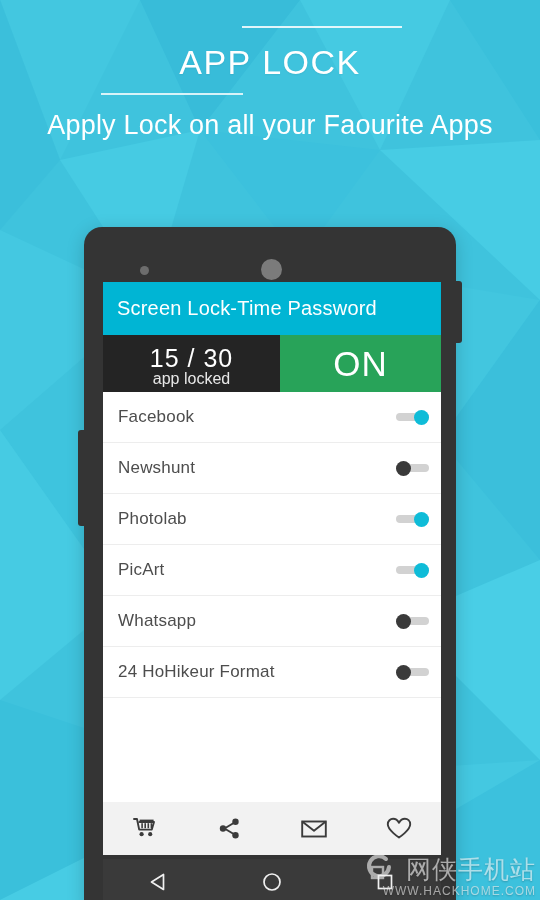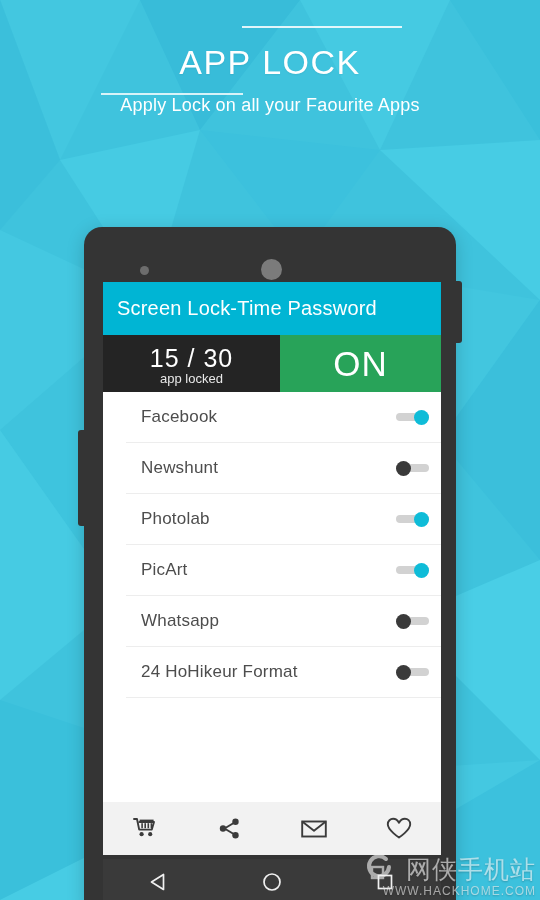--- a/index.html
+++ b/index.html
@@ -44,23 +44,23 @@
     margin-top:15px;
     text-shadow:0 1px 2px rgba(0,0,0,.06);
   }
   .rule-bottom {
     width:142px; height:2px;
     background:rgba(255,255,255,.8);
     margin:11px 0 0 101px;
   }
   .promo-sub {
     color:#ffffff;
-    font-size:18px;
-    font-weight:400;
-    margin-top:0;
+    font-size:27px;
+    font-weight:400;
+    margin-top:15px;
     letter-spacing:.2px;
   }
 
   
   #phone {
     position:absolute;
     left:84px; top:227px;
     width:372px; height:681px;
     background:#343434;
     border-radius:18px 18px 0 0;
@@ -136,21 +136,21 @@
   }
   .counter-num {
     color:#ffffff;
     font-size:25px;
     line-height:26px;
     font-weight:400;
     letter-spacing:1px;
   }
   .counter-cap {
     color:#e8e8e8;
-    font-size:13px;
+    font-size:16px;
     line-height:13px;
     margin-top:1px;
   }
   .on-box {
     flex:1;
     background:#28a359;
     display:flex;
     align-items:center;
     justify-content:center;
   }
@@ -166,21 +166,20 @@
     background:#ffffff;
     height:420px;
   }
   .app-row {
     height:51px;
     display:flex;
     align-items:center;
     justify-content:space-between;
     padding:0 12px 0 15px;
     border-bottom:1px solid #ededed;
-    margin-left:23px;
   }
   .app-name {
     color:#4d4d4d;
     font-size:17px;
     font-weight:400;
     letter-spacing:.2px;
   }
 
   .toggle {
     position:relative;

